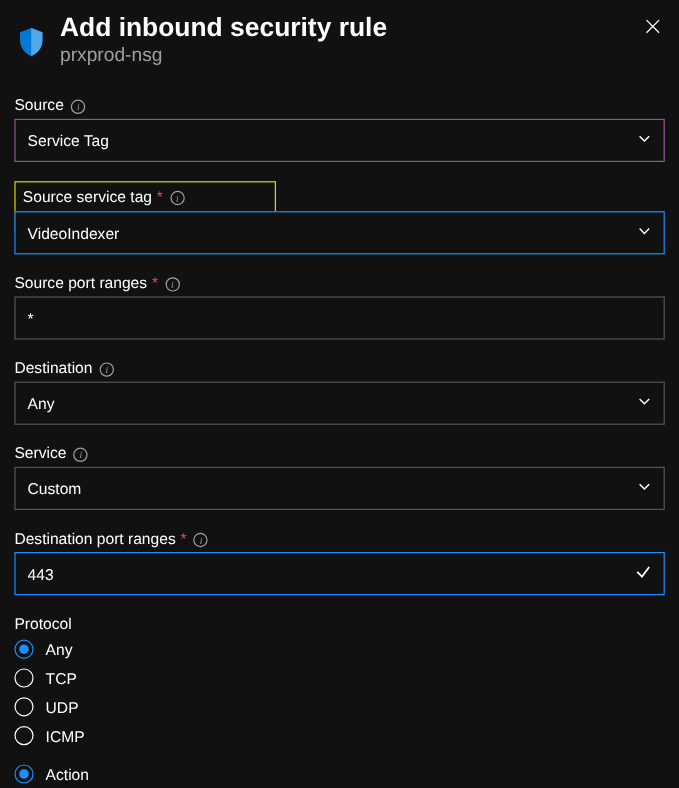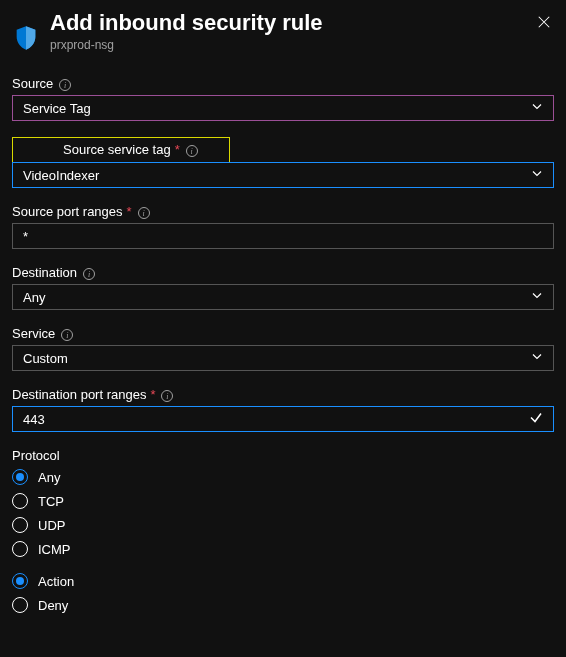--- a/index.html
+++ b/index.html
@@ -12,42 +12,42 @@
       color: #ffffff;
       font-family: 'Segoe UI', -apple-system, sans-serif;
       font-size: 13px;
       width: 566px;
       height: 657px;
       overflow: hidden;
       padding: 10px 12px;
     }
     .header {
       display: flex;
-      align-items: flex-end;
+      align-items: center;
       margin-bottom: 24px;
       position: relative;
     }
     .shield-icon {
       width: 28px;
       height: 28px;
       margin-right: 10px;
       margin-top: 4px;
       flex-shrink: 0;
     }
     .title-block {
       flex: 1;
     }
     .title {
       font-size: 22px;
       font-weight: 600;
       color: #ffffff;
       line-height: 1.2;
     }
     .subtitle {
-      font-size: 12px;
+      font-size: 16px;
       color: #a0a0a0;
       margin-top: 2px;
     }
     .close-btn {
       position: absolute;
       right: 0;
       top: 2px;
       cursor: pointer;
       color: #ffffff;
       width: 20px;
@@ -85,21 +85,21 @@
       font-family: serif;
       cursor: pointer;
     }
     .select-control, .input-control {
       width: 100%;
       background: #111111;
       border: 1px solid #555555;
       color: #ffffff;
       padding: 4px 10px;
       font-size: 13px;
-      height: 26px;
+      height: 36px;
       position: relative;
       display: flex;
       align-items: center;
       cursor: pointer;
     }
     .select-control.purple-border {
       border-color: #9b4f96;
     }
     .select-control.blue-border {
       border-color: #1a8fff;
@@ -210,21 +210,21 @@
       <svg viewBox="0 0 12 12" width="12" height="12">
           <path d="M2 4 L6 8 L10 4" stroke="#ffffff" stroke-width="1.2" fill="none"></path>
         </svg>
     </span>
   </div>
 </div>
 
 <div class="form-group label-group-with-highlight" style="margin-bottom:16px;">
   <div style="position:relative;">
     <div class="highlight-label-wrap" style="position:relative;z-index:1;background:#111;">
-      <div class="form-label" style="margin-bottom:6px;margin-left:44px;">
+      <div class="form-label" style="margin-bottom:6px;">
         <span>Source service tag</span>
         <span class="required">*</span>
         <span class="info-icon">i</span>
       </div>
       <div style="height:8px;"></div>
     </div>
     <div class="select-control blue-border" style="margin-top:-15px;position:relative;z-index:2;">
       <span>VideoIndexer</span>
       <span class="chevron-down">
         <svg viewBox="0 0 12 12" width="12" height="12">

